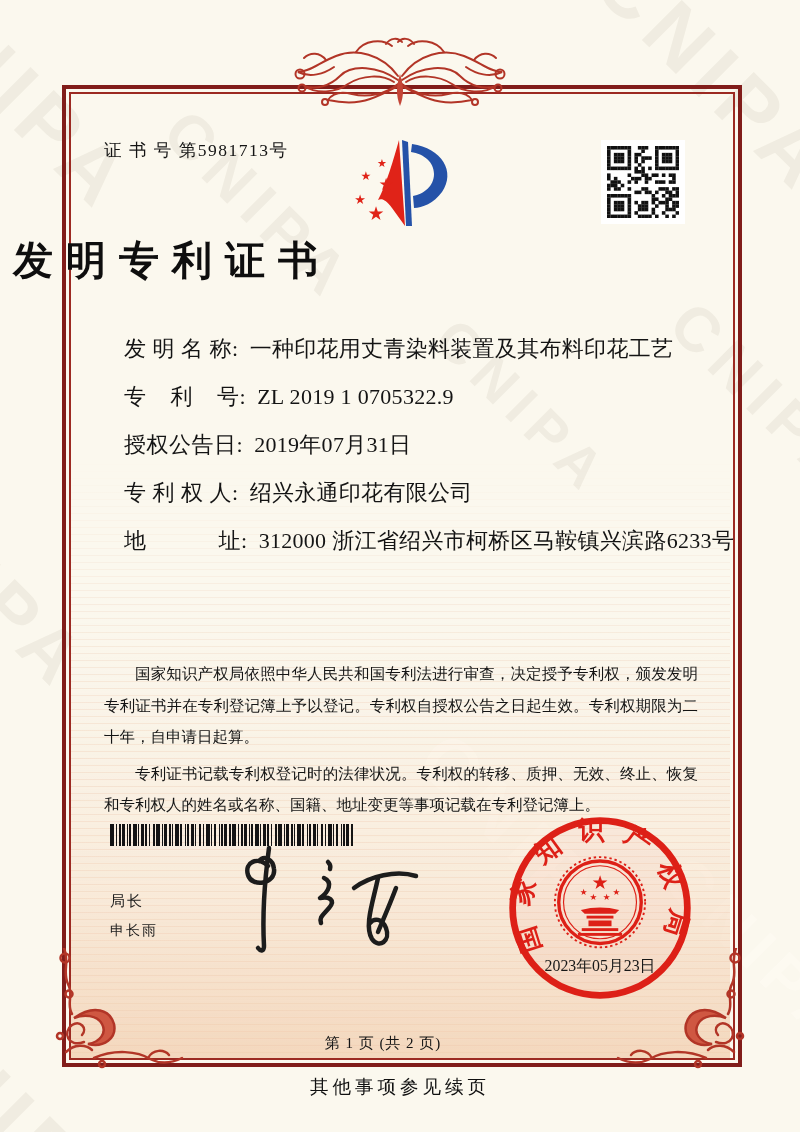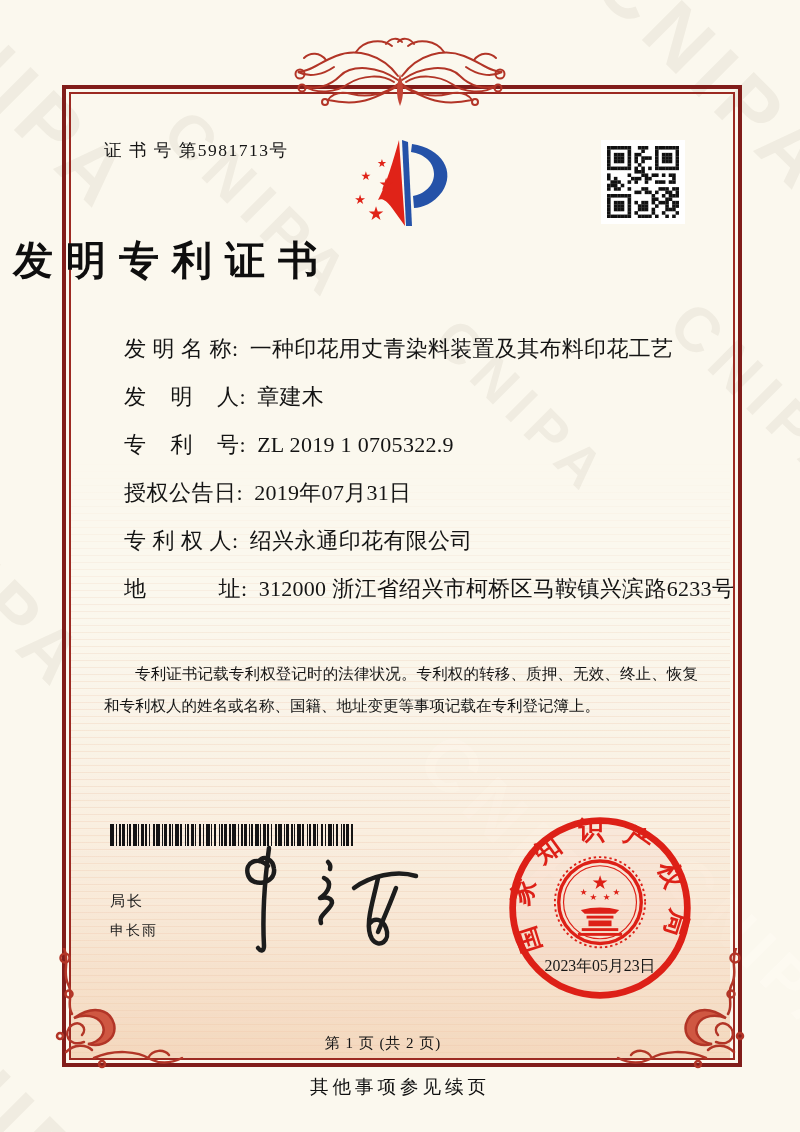--- a/index.html
+++ b/index.html
@@ -372,37 +372,35 @@
       </svg>
   </div>
 
   <div class="title">发明专利证书</div>
 
   <div class="fields">
     <div class="f-row">
       <span class="f-label">发 明 名 称:</span><span class="f-value">一种印花用丈青染料装置及其布料印花工艺</span>
     </div>
     <div class="f-row">
-      <span class="f-label">发    明    人:</span><span class="f-value">章建木</span>
-    </div>
-    <div class="f-row">
       <span class="f-label">专    利    号:</span><span class="f-value">ZL 2019 1 0705322.9</span>
     </div>
     <div class="f-row">
       <span class="f-label">授权公告日:</span><span class="f-value">2019年07月31日</span>
     </div>
     <div class="f-row">
       <span class="f-label">专 利 权 人:</span><span class="f-value">绍兴永通印花有限公司</span>
     </div>
     <div class="f-row">
       <span class="f-label">地            址:</span><span class="f-value">312000 浙江省绍兴市柯桥区马鞍镇兴滨路6233号</span>
     </div>
   </div>
 
   <div class="paras">
+    <p>国家知识产权局依照中华人民共和国专利法进行审查，决定授予专利权，颁发发明专利证书并在专利登记簿上予以登记。专利权自授权公告之日起生效。专利权期限为二十年，自申请日起算。</p>
     <p>专利证书记载专利权登记时的法律状况。专利权的转移、质押、无效、终止、恢复和专利权人的姓名或名称、国籍、地址变更等事项记载在专利登记簿上。</p>
   </div>
 
   <div class="barcode">
     <svg viewBox="0 0 244 22" width="244" height="22" preserveAspectRatio="none">
       <line x1="0" y1="11" x2="244" y2="11" stroke="#141414" stroke-width="22" stroke-dasharray="4 2 1 2 2 1 3 2 1 1 2 2 4 1 1 2 3 1 2 2 1 3 2 1 4 2 1 1 3 2 2 1 1 2 4 1 2 3 1 1 2 2 3 1 1 3 2 2 1 2 4 1 1 2 2 3 1 1 2 1 3 2 2 1"></line>
     </svg>
   </div>
 
   <div class="role">局长</div>

